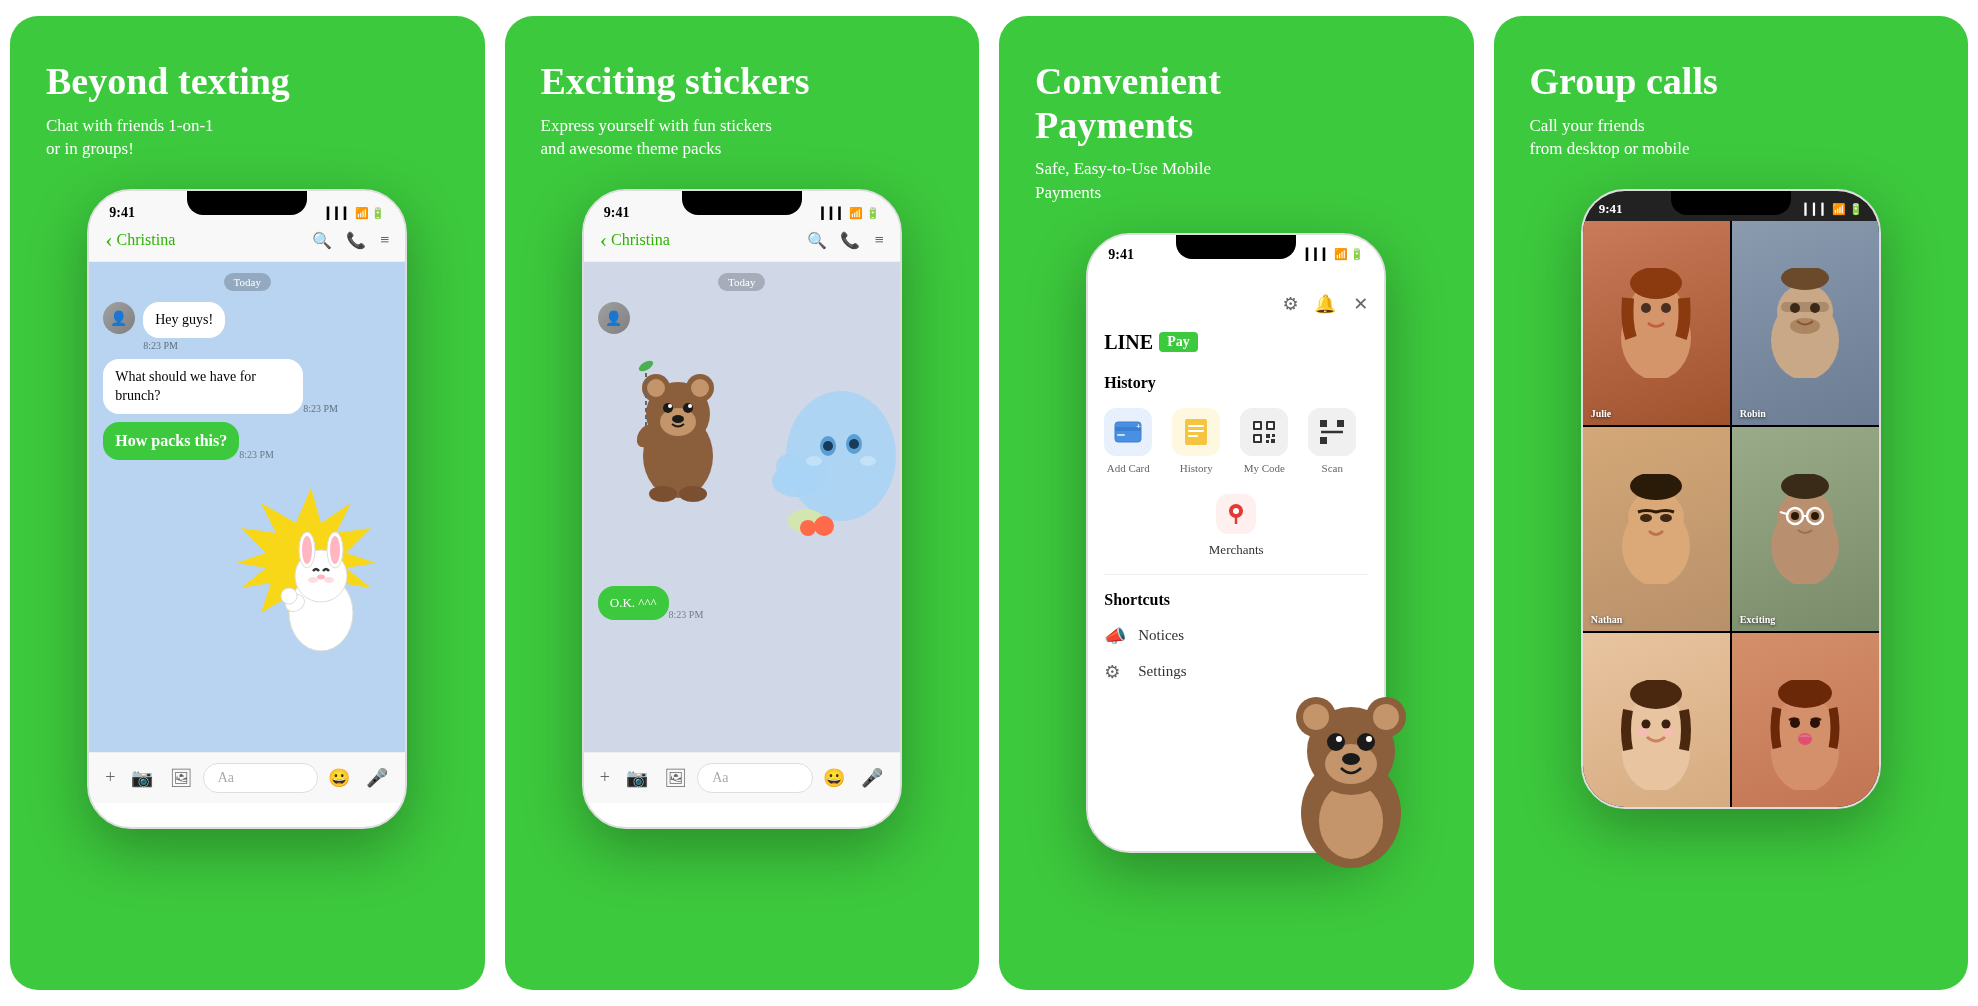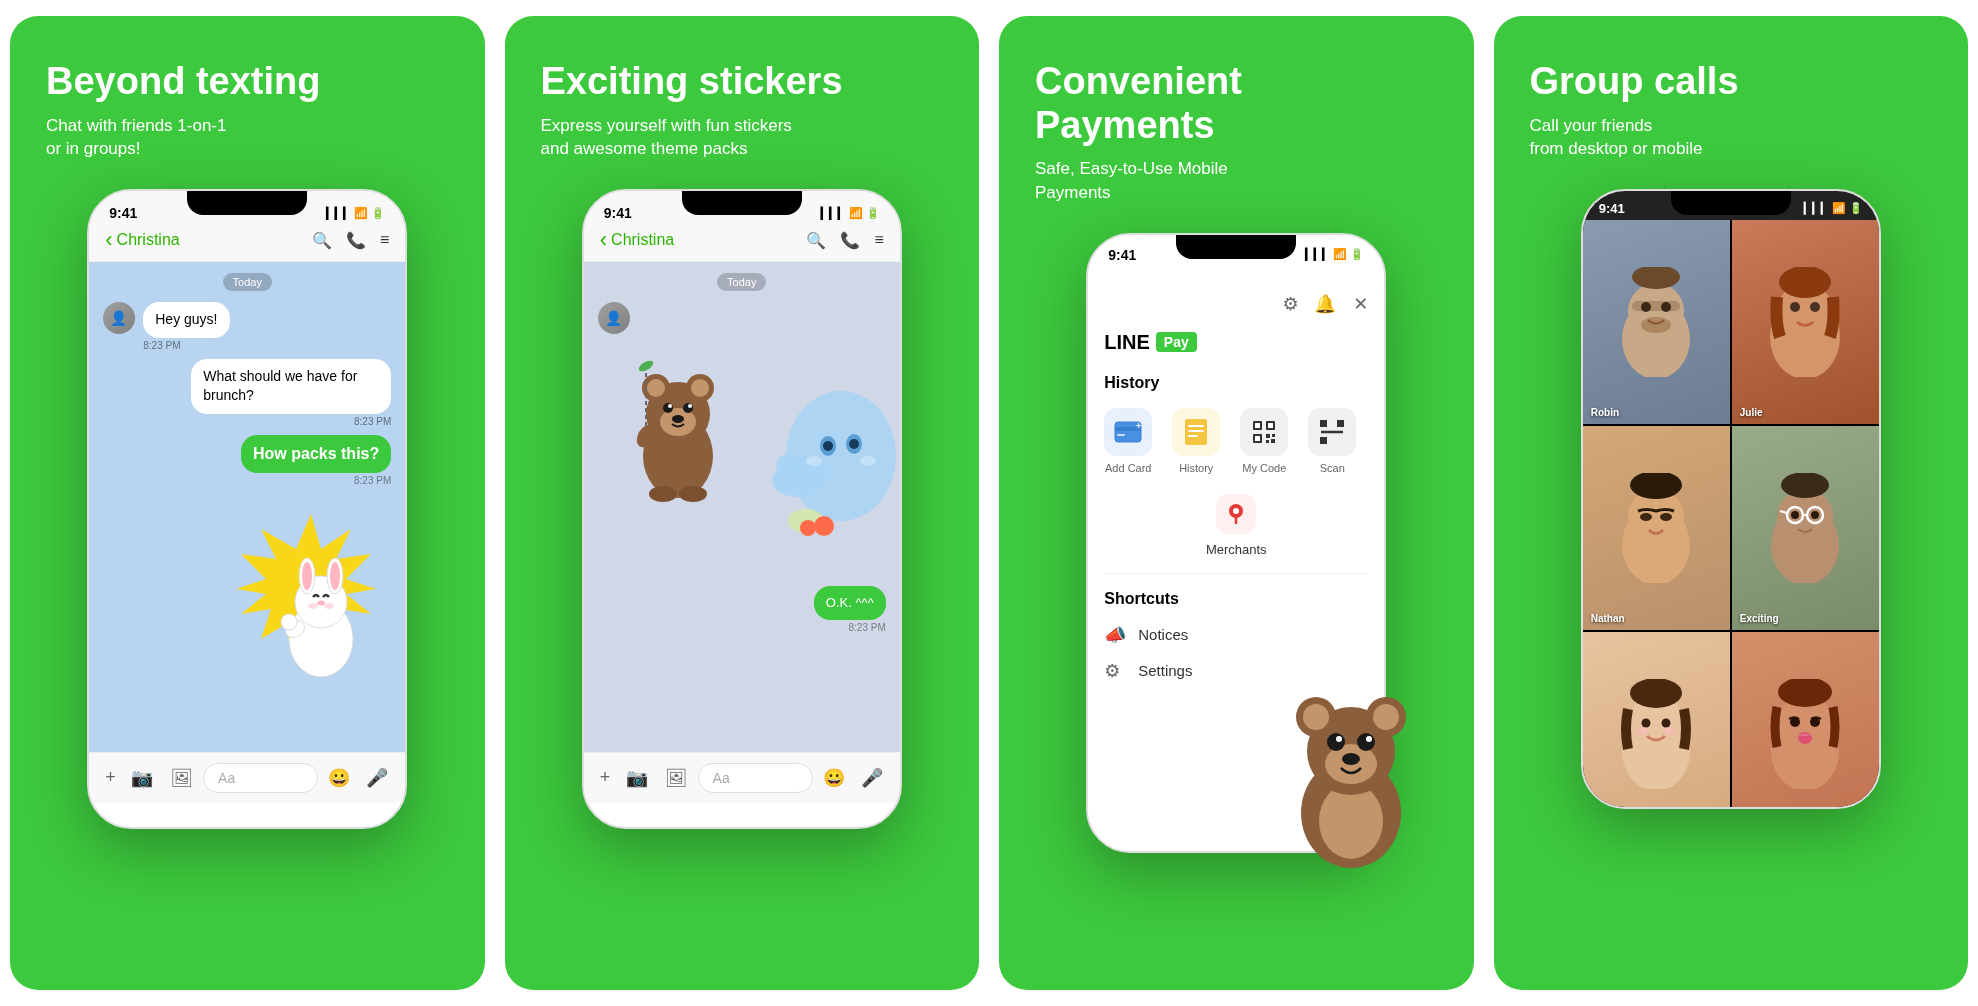--- a/index.html
+++ b/index.html
@@ -16,20 +16,21 @@
       flex: 1;
       background: #3DC93D;
       border-radius: 28px;
       margin: 16px 10px;
       padding: 44px 36px 22px 36px;
       display: flex;
       flex-direction: column;
       align-items: flex-start;
       position: relative;
       overflow: hidden;
+      font-family: Liberation Serif, serif;
     }
 
     .panel-title {
       color: #fff;
       font-size: 38px;
       font-weight: 800;
       line-height: 1.15;
       margin-bottom: 10px;
     }
 
@@ -392,21 +393,21 @@
     .panel-pay .phone-mockup {
       align-items: flex-end;
     }
 
     .phone-container {
       position: relative;
     }
 
     .outgoing-group {
       display: flex;
-      flex-direction: column;
+      flex-direction: row;
       align-items: flex-end;
     }
 
     .incoming-with-avatar {
       display: flex;
       align-items: flex-start;
     }
 
     
     .green-time {
@@ -788,49 +789,49 @@
         <div class="phone-notch"></div>
 
         <div style="background:#222;padding:10px 16px 4px;display:flex;justify-content:space-between;align-items:center;">
           <span style="color:#fff;font-weight:700;font-size:13px;">9:41</span>
           <span style="color:#fff;font-size:11px;">▎▎▎ 📶 🔋</span>
         </div>
 
         <div class="video-grid">
 
           <div class="video-cell">
+            <div class="video-cell-inner person-1">
+              <svg width="100" height="110" viewBox="0 0 100 110">
+                <ellipse cx="50" cy="70" rx="35" ry="42" fill="#d4956a"></ellipse>
+                <circle cx="50" cy="44" r="28" fill="#d4956a"></circle>
+                <ellipse cx="50" cy="15" rx="26" ry="16" fill="#8B3A0F"></ellipse>
+                <path d="M22,30 Q20,55 25,70" stroke="#8B3A0F" stroke-width="12" fill="none"></path>
+                <path d="M78,30 Q80,55 75,70" stroke="#8B3A0F" stroke-width="12" fill="none"></path>
+                <circle cx="40" cy="40" r="5" fill="#4a3020"></circle>
+                <circle cx="60" cy="40" r="5" fill="#4a3020"></circle>
+                <path d="M42,55 Q50,62 58,55" stroke="#c06040" stroke-width="2.5" fill="none"></path>
+              </svg>
+            </div>
+            <span class="video-name">Julie</span>
+          </div>
+
+          <div class="video-cell">
             <div class="video-cell-inner person-2">
               <svg width="100" height="110" viewBox="0 0 100 110">
                 <ellipse cx="50" cy="72" rx="34" ry="40" fill="#c9a888"></ellipse>
                 <circle cx="50" cy="44" r="28" fill="#c9a888"></circle>
                 <ellipse cx="50" cy="10" rx="24" ry="12" fill="#6a4a2a"></ellipse>
                 <rect x="26" y="34" width="48" height="10" rx="5" fill="#6a4a2a" opacity="0.3"></rect>
                 <circle cx="40" cy="40" r="5" fill="#3a2818"></circle>
                 <circle cx="60" cy="40" r="5" fill="#3a2818"></circle>
                 <ellipse cx="50" cy="58" rx="15" ry="8" fill="#a07850" opacity="0.7"></ellipse>
                 <path d="M42,53 Q50,60 58,53" stroke="#8a5535" stroke-width="2" fill="none"></path>
               </svg>
             </div>
             <span class="video-name">Robin</span>
-          </div>
-
-          <div class="video-cell">
-            <div class="video-cell-inner person-1">
-              <svg width="100" height="110" viewBox="0 0 100 110">
-                <ellipse cx="50" cy="70" rx="35" ry="42" fill="#d4956a"></ellipse>
-                <circle cx="50" cy="44" r="28" fill="#d4956a"></circle>
-                <ellipse cx="50" cy="15" rx="26" ry="16" fill="#8B3A0F"></ellipse>
-                <path d="M22,30 Q20,55 25,70" stroke="#8B3A0F" stroke-width="12" fill="none"></path>
-                <path d="M78,30 Q80,55 75,70" stroke="#8B3A0F" stroke-width="12" fill="none"></path>
-                <circle cx="40" cy="40" r="5" fill="#4a3020"></circle>
-                <circle cx="60" cy="40" r="5" fill="#4a3020"></circle>
-                <path d="M42,55 Q50,62 58,55" stroke="#c06040" stroke-width="2.5" fill="none"></path>
-              </svg>
-            </div>
-            <span class="video-name">Julie</span>
           </div>
 
           <div class="video-cell">
             <div class="video-cell-inner person-3">
               <svg width="100" height="110" viewBox="0 0 100 110">
                 <ellipse cx="50" cy="72" rx="34" ry="40" fill="#dba878"></ellipse>
                 <circle cx="50" cy="44" r="28" fill="#dba878"></circle>
                 <ellipse cx="50" cy="12" rx="26" ry="14" fill="#2a1a08"></ellipse>
                 <path d="M32,38 Q40,35 50,38 Q60,35 68,38" stroke="#2a1a08" stroke-width="3" fill="none"></path>
                 <ellipse cx="40" cy="44" rx="6" ry="4" fill="#2a1a08" opacity="0.9"></ellipse>

